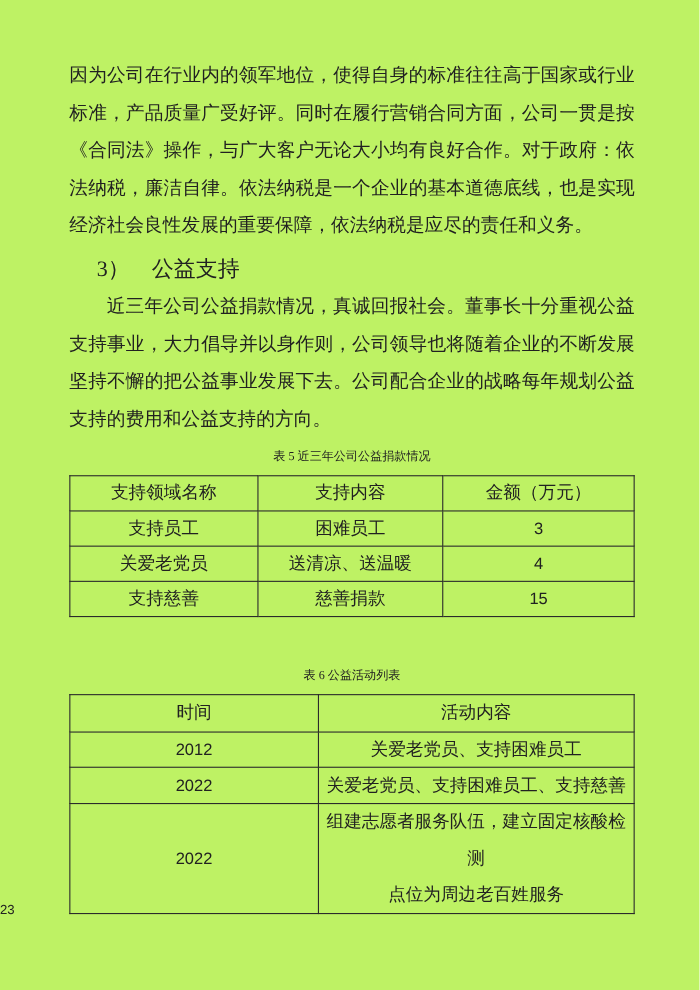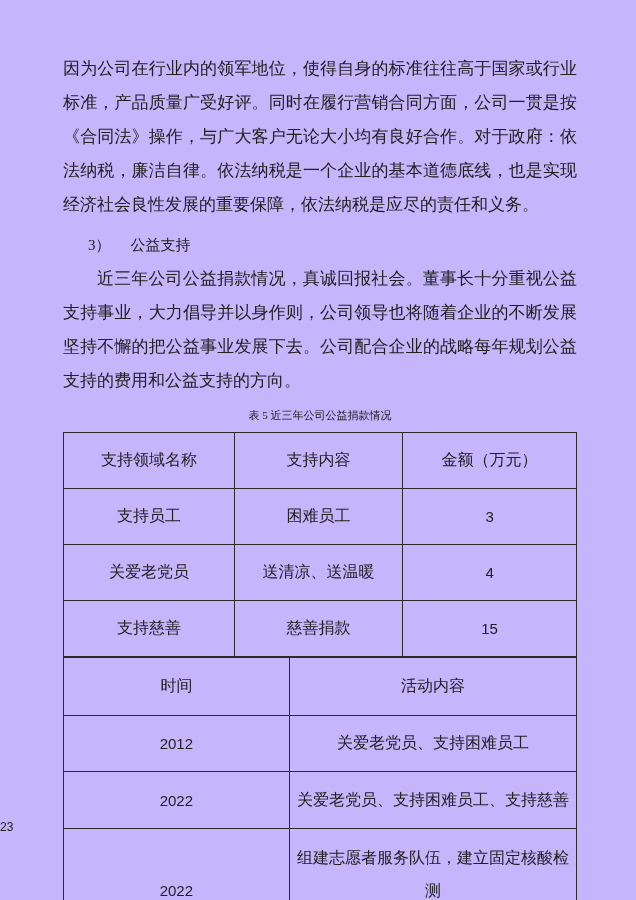--- a/index.html
+++ b/index.html
@@ -4,39 +4,39 @@
 <style>
   html, body {
     margin: 0;
     padding: 0;
     background: #ffffff;
   }
   .page {
     position: relative;
     width: 636px;
     height: 900px;
-    background: #c4b5fd;
+    background: #bef264;
     color: #212121;
     font-family: "Liberation Serif", "DejaVu Serif", serif;
     overflow: hidden;
   }
   .content {
     padding: 52px 59px 0 63px;
   }
   p.body-par {
     margin: 0;
     font-size: 17px;
     line-height: 34px;
     text-align: justify;
     word-break: break-all;
   }
   .indent2 { text-indent: 2em; }
   .item-line {
     margin: 6px 0 0 0;
-    font-size: 15px;
+    font-size: 20px;
     line-height: 34px;
     text-indent: 25px;
   }
   .item-title { margin-left: 20px; }
   .table-title {
     margin: 0;
     text-align: center;
     font-size: 11px;
     line-height: 34px;
     font-weight: normal;
@@ -46,21 +46,21 @@
     width: 100%;
     border-collapse: collapse;
     table-layout: fixed;
   }
   th, td {
     border: 1.5px solid #2b2b2b;
     text-align: center;
     vertical-align: middle;
     font-weight: normal;
     font-size: 16px;
-    padding: 12px 4px;
+    padding: 0 4px;
     overflow: hidden;
   }
   .t5 th, .t5 td { height: 31px; }
   .t5 .c1 { width: 33.3%; }
   .t5 .c2 { width: 32.8%; }
   .t5 .c3 { width: 33.9%; }
   .t6 .c1 { width: 43.8%; }
   .t6 .c2 { width: 56.2%; }
   .t6 th { height: 33px; }
   .t6 .r1 td { height: 31px; }
@@ -117,20 +117,21 @@
           <td class="num">4</td>
         </tr>
         <tr>
           <td>支持慈善</td>
           <td>慈善捐款</td>
           <td class="num">15</td>
         </tr>
       </tbody>
     </table>
 
+    <p class="table-title title6">表 6 公益活动列表</p>
 
     <table class="t6">
       <tbody>
         <tr>
           <th class="c1">时间</th>
           <th class="c2">活动内容</th>
         </tr>
         <tr class="r1">
           <td class="num">2012</td>
           <td>关爱老党员、支持困难员工</td>

